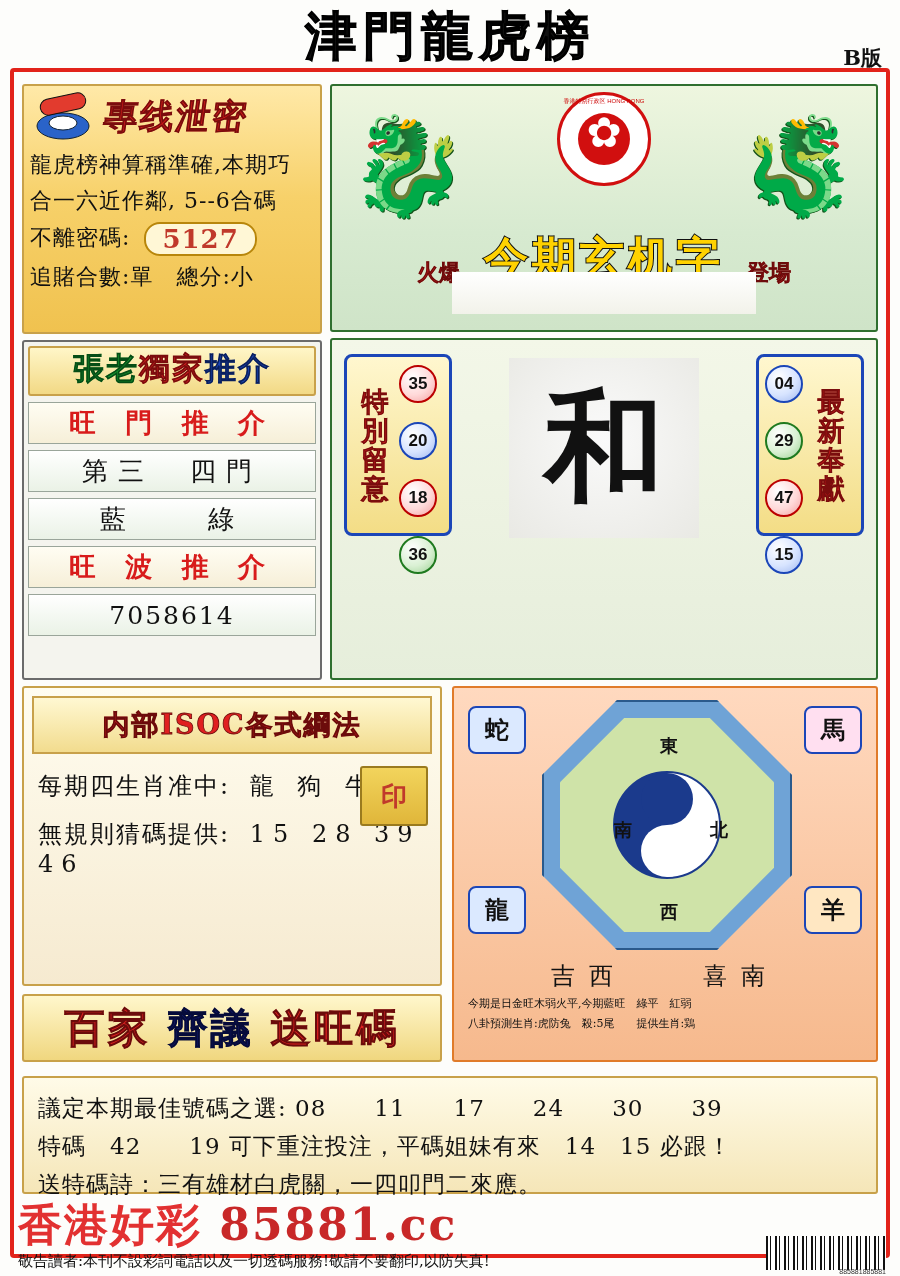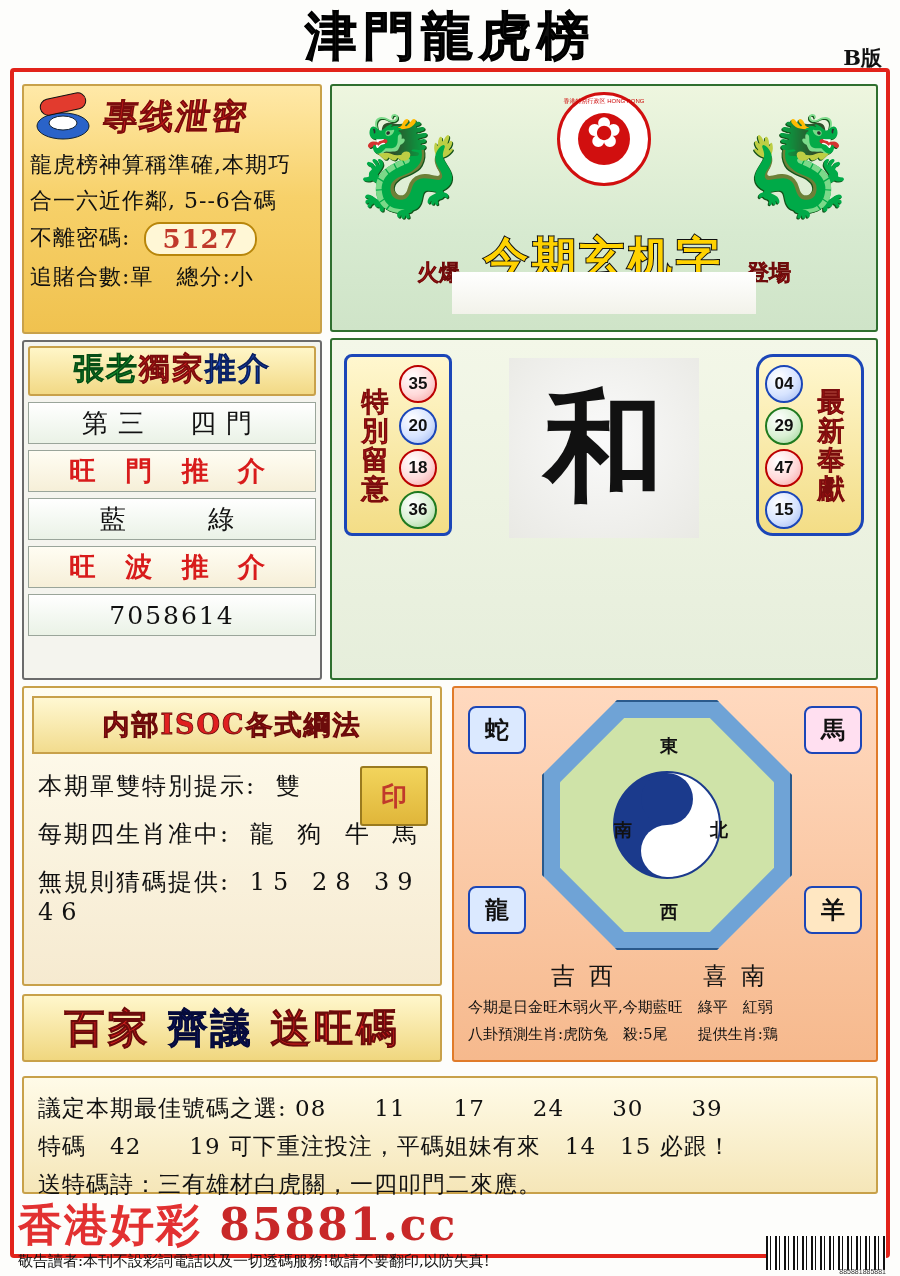--- a/index.html
+++ b/index.html
@@ -181,32 +181,32 @@
     border-radius:3px;
   }
   .side-label{
     position:absolute;top:14px;width:108px;height:182px;
     border:3px solid #1b46b8;border-radius:8px;
     background:linear-gradient(180deg,#fff7cf,#f3dd86);
     display:flex;align-items:center;
     box-sizing:border-box;
   }
   #label-left{left:12px;}
-  #label-right{right:12px;border-radius:17px;}
+  #label-right{right:12px;}
   .vtext{
     width:44px;text-align:center;
     font-family:"DejaVu Serif", serif;
     font-size:27px;font-weight:bold;color:#d81b1b;
     line-height:1.08;
     -webkit-text-stroke:0.5px #7a0d0d;
   }
   #label-left .vtext{margin-left:6px;}
   #label-right .vtext{margin-left:50px;}
   .ball-col{
-    position:absolute;top:8px;display:flex;flex-direction:column;gap:4px;
+    position:absolute;top:8px;display:flex;flex-direction:column;gap:19px;
   }
   #label-left .ball-col{left:52px;}
   #label-right .ball-col{left:6px;}
   .ball{
     width:34px;height:34px;border-radius:50%;
     background:radial-gradient(circle at 35% 30%,#fff,#e8e8e8 60%,#bdbdbd);
     border:2px solid #111;
     display:flex;align-items:center;justify-content:center;
     font-size:17px;font-weight:bold;color:#111;
     font-family:"Liberation Sans",sans-serif;
@@ -335,21 +335,21 @@
   #dir-e{left:118px;top:34px;}
   #dir-s{left:72px;top:118px;}
   #dir-n{left:168px;top:118px;}
   #dir-w{left:118px;top:200px;}
   .bagua-bottom{
     position:absolute;left:0;right:0;top:272px;text-align:center;
     font-family:"DejaVu Serif", serif;font-size:24px;color:#111;letter-spacing:14px;
   }
   .bagua-note{
     position:absolute;left:14px;right:14px;top:306px;
-    font-family:"DejaVu Serif", serif;font-size:15px;color:#111;line-height:1.8;
+    font-family:"DejaVu Serif", serif;font-size:11px;color:#111;line-height:1.8;
   }
 
   
   #panel-bottom{
     left:22px;top:1076px;width:856px;height:118px;
     border:2px solid #c8a14a;
     background:linear-gradient(180deg,#fffbe8,#f5e6b8);
     border-radius:3px;
     padding:8px 14px;
     box-sizing:border-box;
@@ -414,22 +414,22 @@
     </div>
     <div class="phone-line">追賭合數:單　總分:小</div>
   </div>
 
   <div class="box" id="panel-zhanglao">
     <div class="zl-head">
       <span class="g">張老</span>
       <span class="r">獨家</span>
       <span class="b">推介</span>
     </div>
+    <div class="zl-row hl">旺 門 推 介</div>
     <div class="zl-row">第三　四門</div>
-    <div class="zl-row hl">旺 門 推 介</div>
     <div class="zl-row">藍　　綠</div>
     <div class="zl-row hl">旺 波 推 介</div>
     <div class="zl-row num">7058614</div>
   </div>
 
   <div class="box" id="panel-dragon">
     <div class="dragon l">🐉</div>
     <div class="dragon r">🐉</div>
     <div class="hk-emblem">
       <div class="ring">香港特别行政区 HONG KONG</div>
@@ -471,24 +471,20 @@
     <div class="corner-num" id="cn-br">0</div>
 
     <div class="bigchar">和</div>
 
   </div>
 
   <div class="box" id="panel-isoc">
     <div class="isoc-head">内部ISOC各式綱法</div>
     <div class="stamp">印</div>
     <div class="isoc-line">
-      <span>本期單雙特別提示:</span>
-      <span class="val">雙</span>
-    </div>
-    <div class="isoc-line">
       <span>每期四生肖准中:</span>
       <span class="val">龍 狗 牛 馬</span>
     </div>
     <div class="isoc-line">
       <span>無規則猜碼提供:</span>
       <span class="val">15 28 39 46</span>
     </div>
   </div>
 
   <div class="box" id="panel-baijia">

